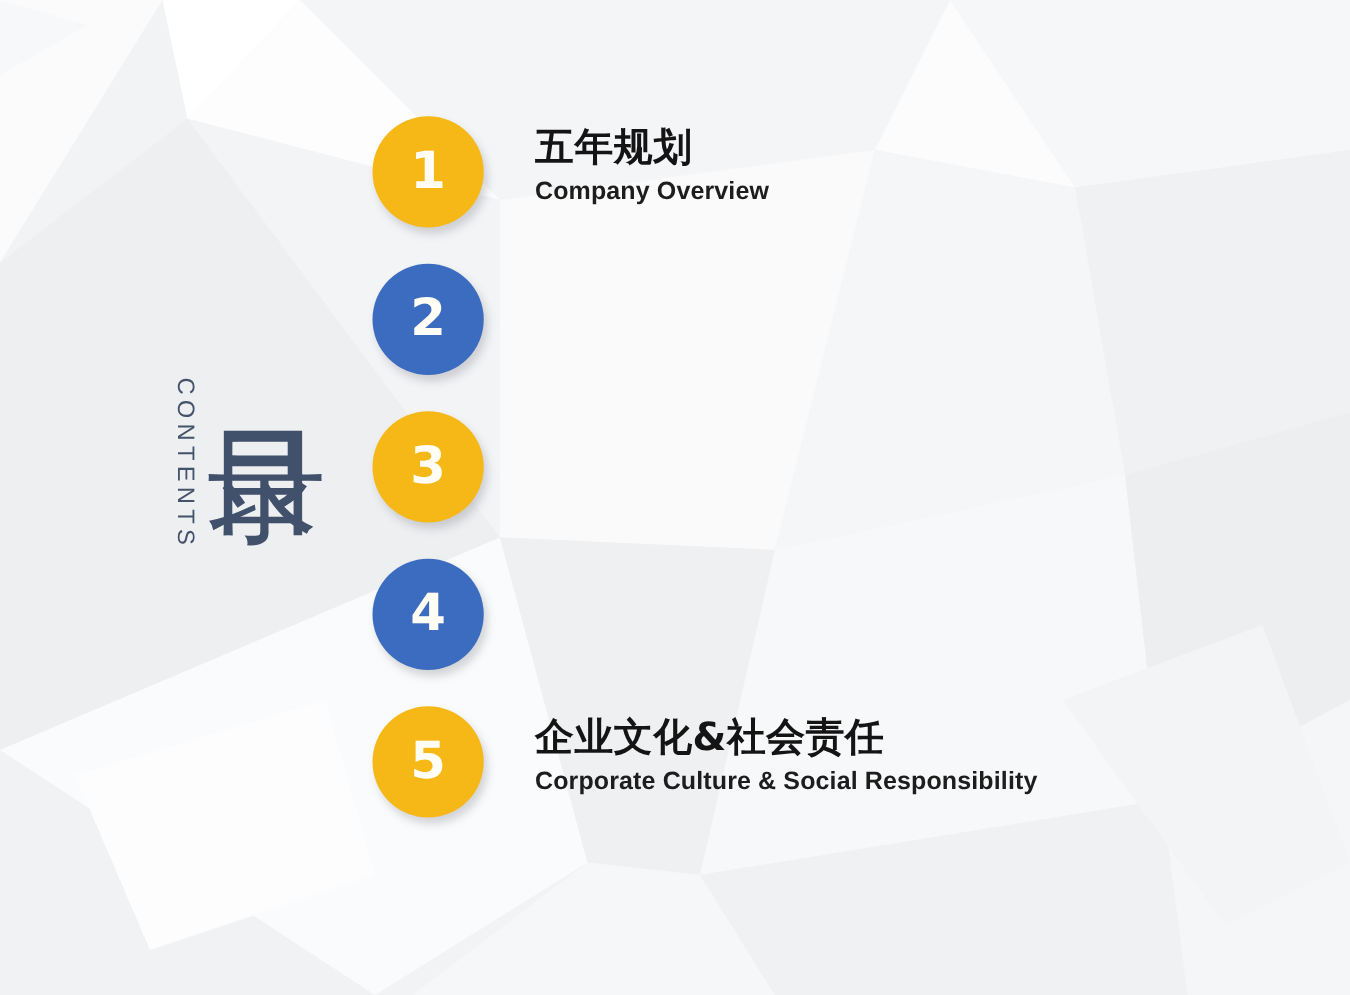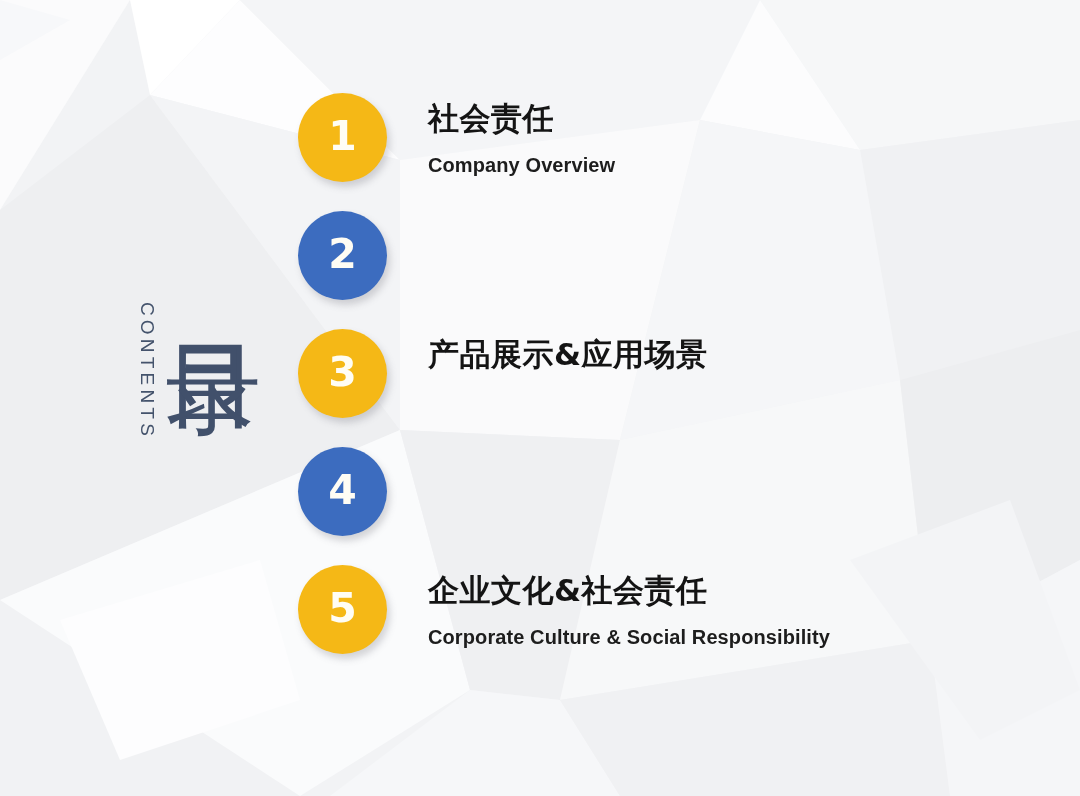--- a/index.html
+++ b/index.html
@@ -111,21 +111,21 @@
     font-size:31px;
     font-weight:700;
     color:#141414;
     line-height:1.24;
     letter-spacing:0.5px;
     font-family:"DejaVu Sans", sans-serif;
     white-space:nowrap;
   }
 
   .item-en {
-    margin-top:16px;
+    margin-top:4px;
     font-size:20px;
     font-weight:700;
     color:#1d1d1d;
     line-height:1.2;
     letter-spacing:0.1px;
     white-space:nowrap;
   }
 </style>
 </head>
 <body>
@@ -163,39 +163,38 @@
     <div class="mulu">目录</div>
   </div>
 
   <div class="agenda">
 
     <div class="agenda-item">
       <div class="badge yellow">
         <span class="badge-num">1</span>
       </div>
       <div class="item-text">
-        <div class="item-cn">社会责任</div>
+        <div class="item-cn">五年规划</div>
         <div class="item-en">Company Overview</div>
       </div>
     </div>
 
     <div class="agenda-item">
       <div class="badge blue">
         <span class="badge-num">2</span>
       </div>
       <div class="item-text">
       </div>
     </div>
 
     <div class="agenda-item">
       <div class="badge yellow">
         <span class="badge-num">3</span>
       </div>
       <div class="item-text">
-        <div class="item-cn">产品展示&amp;应用场景</div>
       </div>
     </div>
 
     <div class="agenda-item">
       <div class="badge blue">
         <span class="badge-num">4</span>
       </div>
     </div>
 
     <div class="agenda-item">

